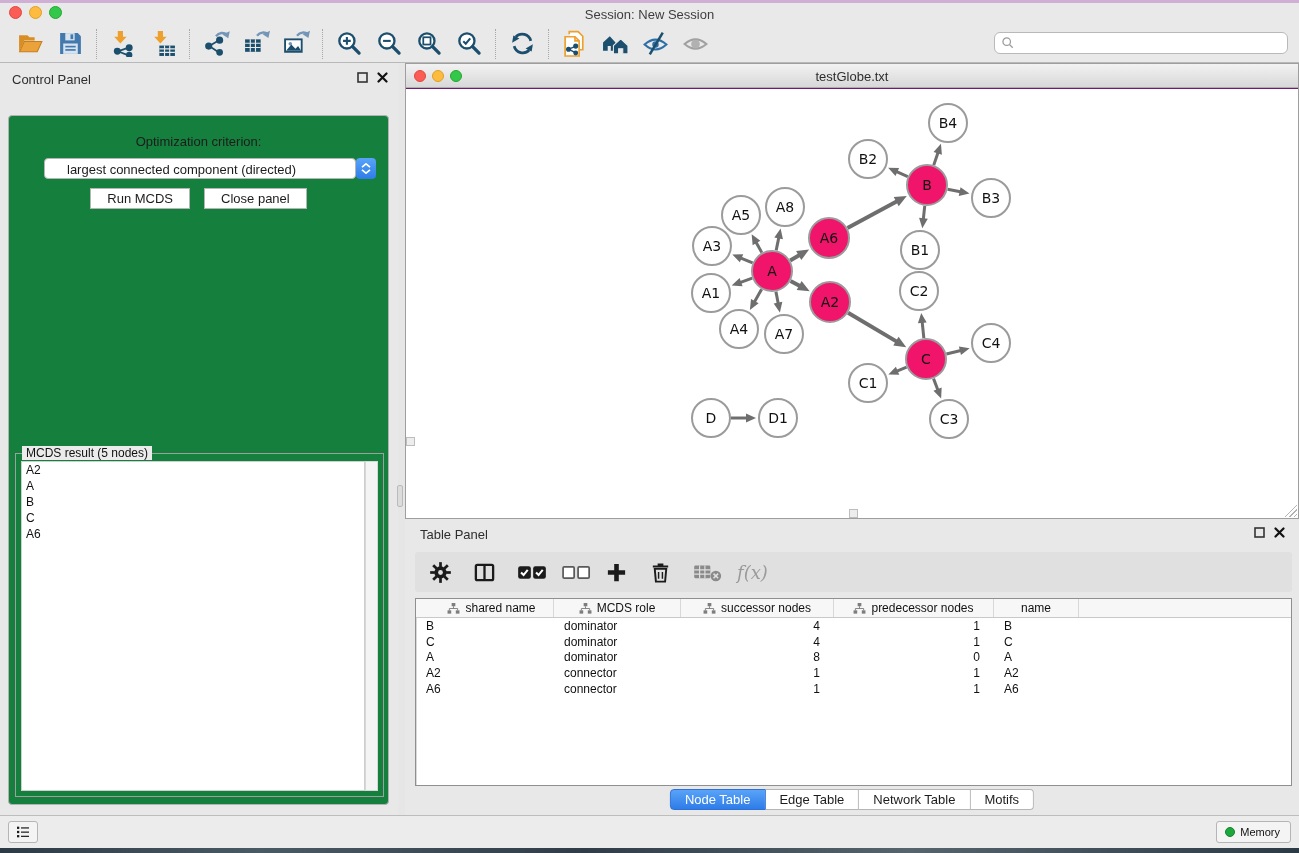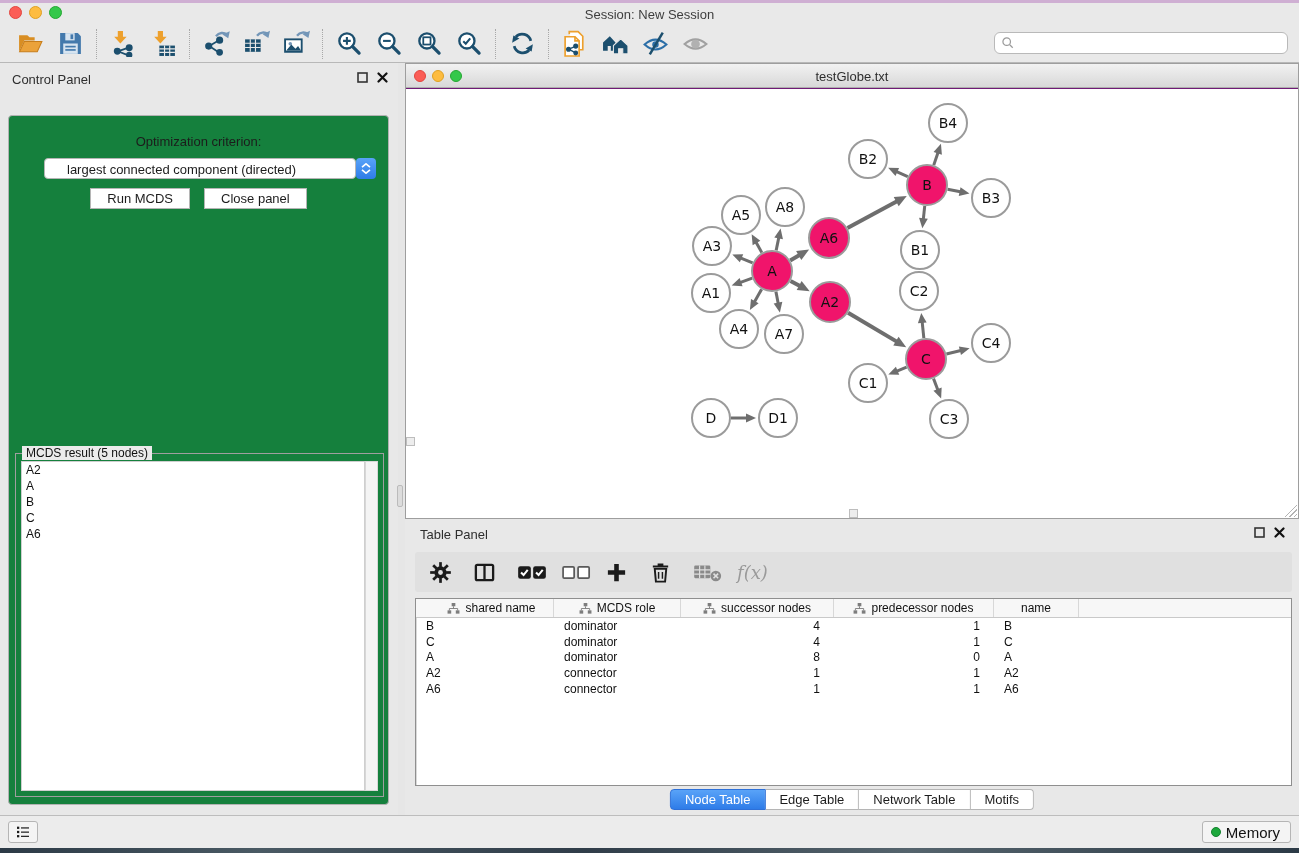--- a/index.html
+++ b/index.html
@@ -106,21 +106,21 @@
 
   
   .statusbar { position:absolute; left:0; top:815px; width:1299px; height:33px; background:#ececec;
                border-top:1px solid #bdbdbd; }
   .sb-left-btn { position:absolute; left:8px; top:5px; width:30px; height:22px; background:#f4f4f4;
                  border:1px solid #b5b5b5; border-radius:3px; display:flex; align-items:center;
                  justify-content:center; cursor:pointer; }
   .sb-left-btn svg { width:16px; height:16px; }
   .memory-btn { position:absolute; right:8px; top:5px; height:22px; padding:0 10px 0 8px; background:#f4f4f4;
                 border:1px solid #b5b5b5; border-radius:3px; display:flex; align-items:center; gap:5px;
-                font-size:15px; color:#111; cursor:pointer; font-family:inherit; }
+                font-size:11px; color:#111; cursor:pointer; font-family:inherit; }
   .mem-dot { width:10px; height:10px; border-radius:50%; background:#1da83c; border:1px solid #158230; }
   .bottom-strip { position:absolute; left:0; top:848px; width:1299px; height:5px;
                   background:linear-gradient(90deg,#2c3a46,#4a5a64 20%,#303d49 45%,#55646d 70%,#2c3a46); }
 </style>
 </head>
 <body>
 
 <div class="screen">
   <div class="top-strip"></div>
 

